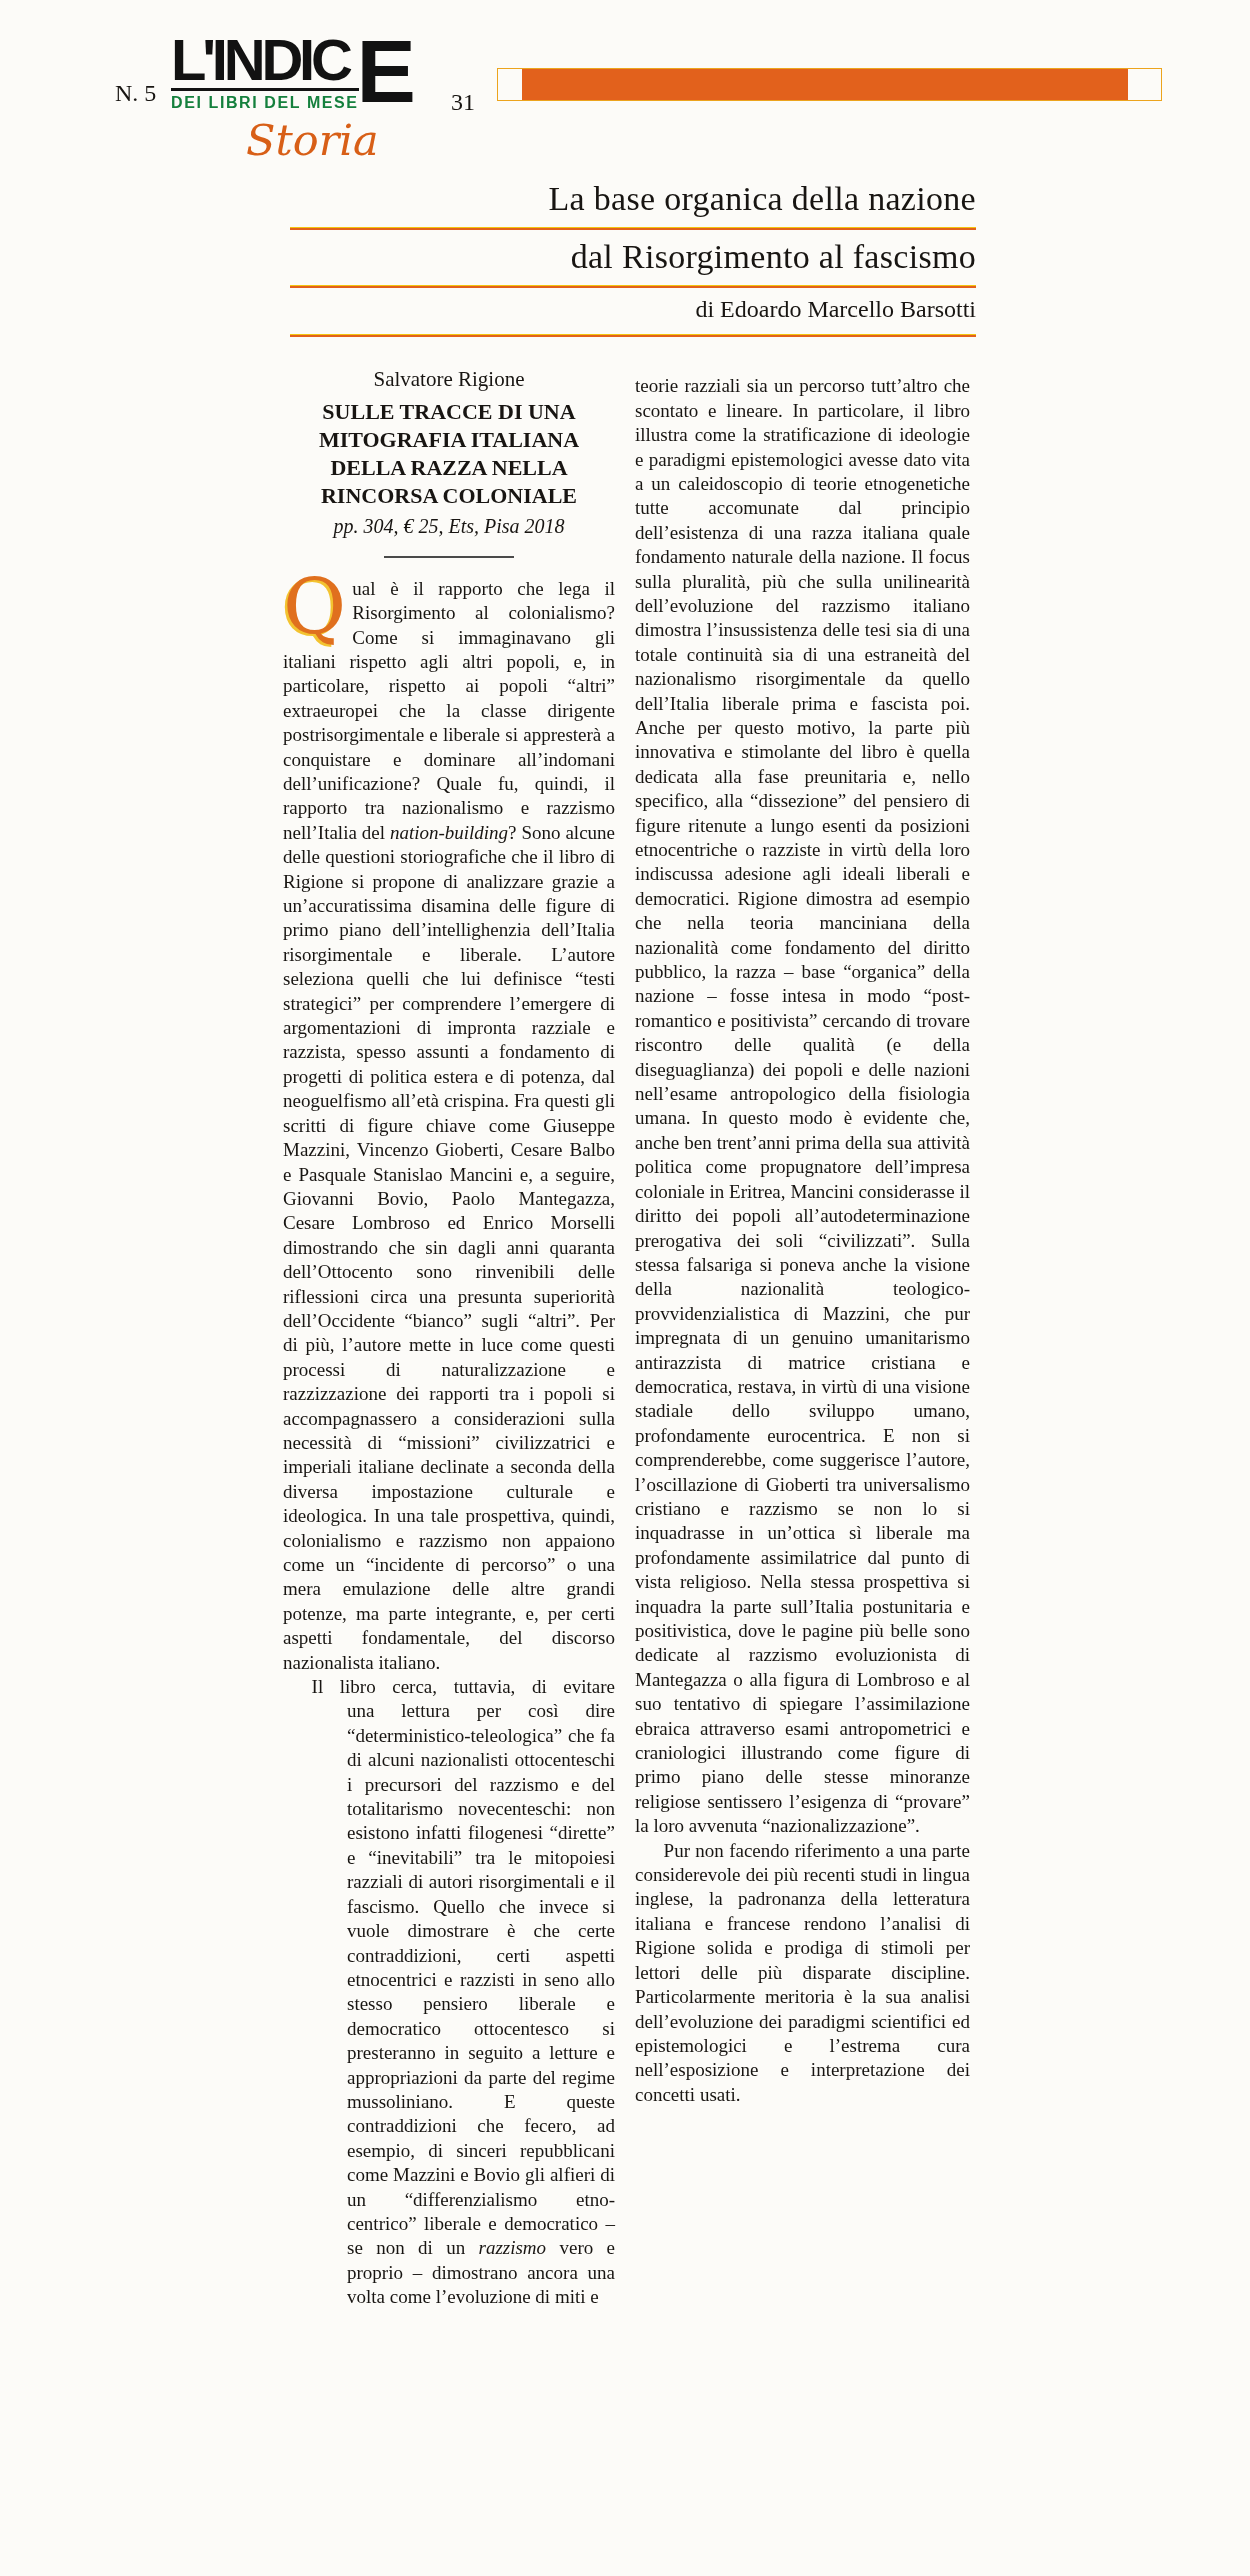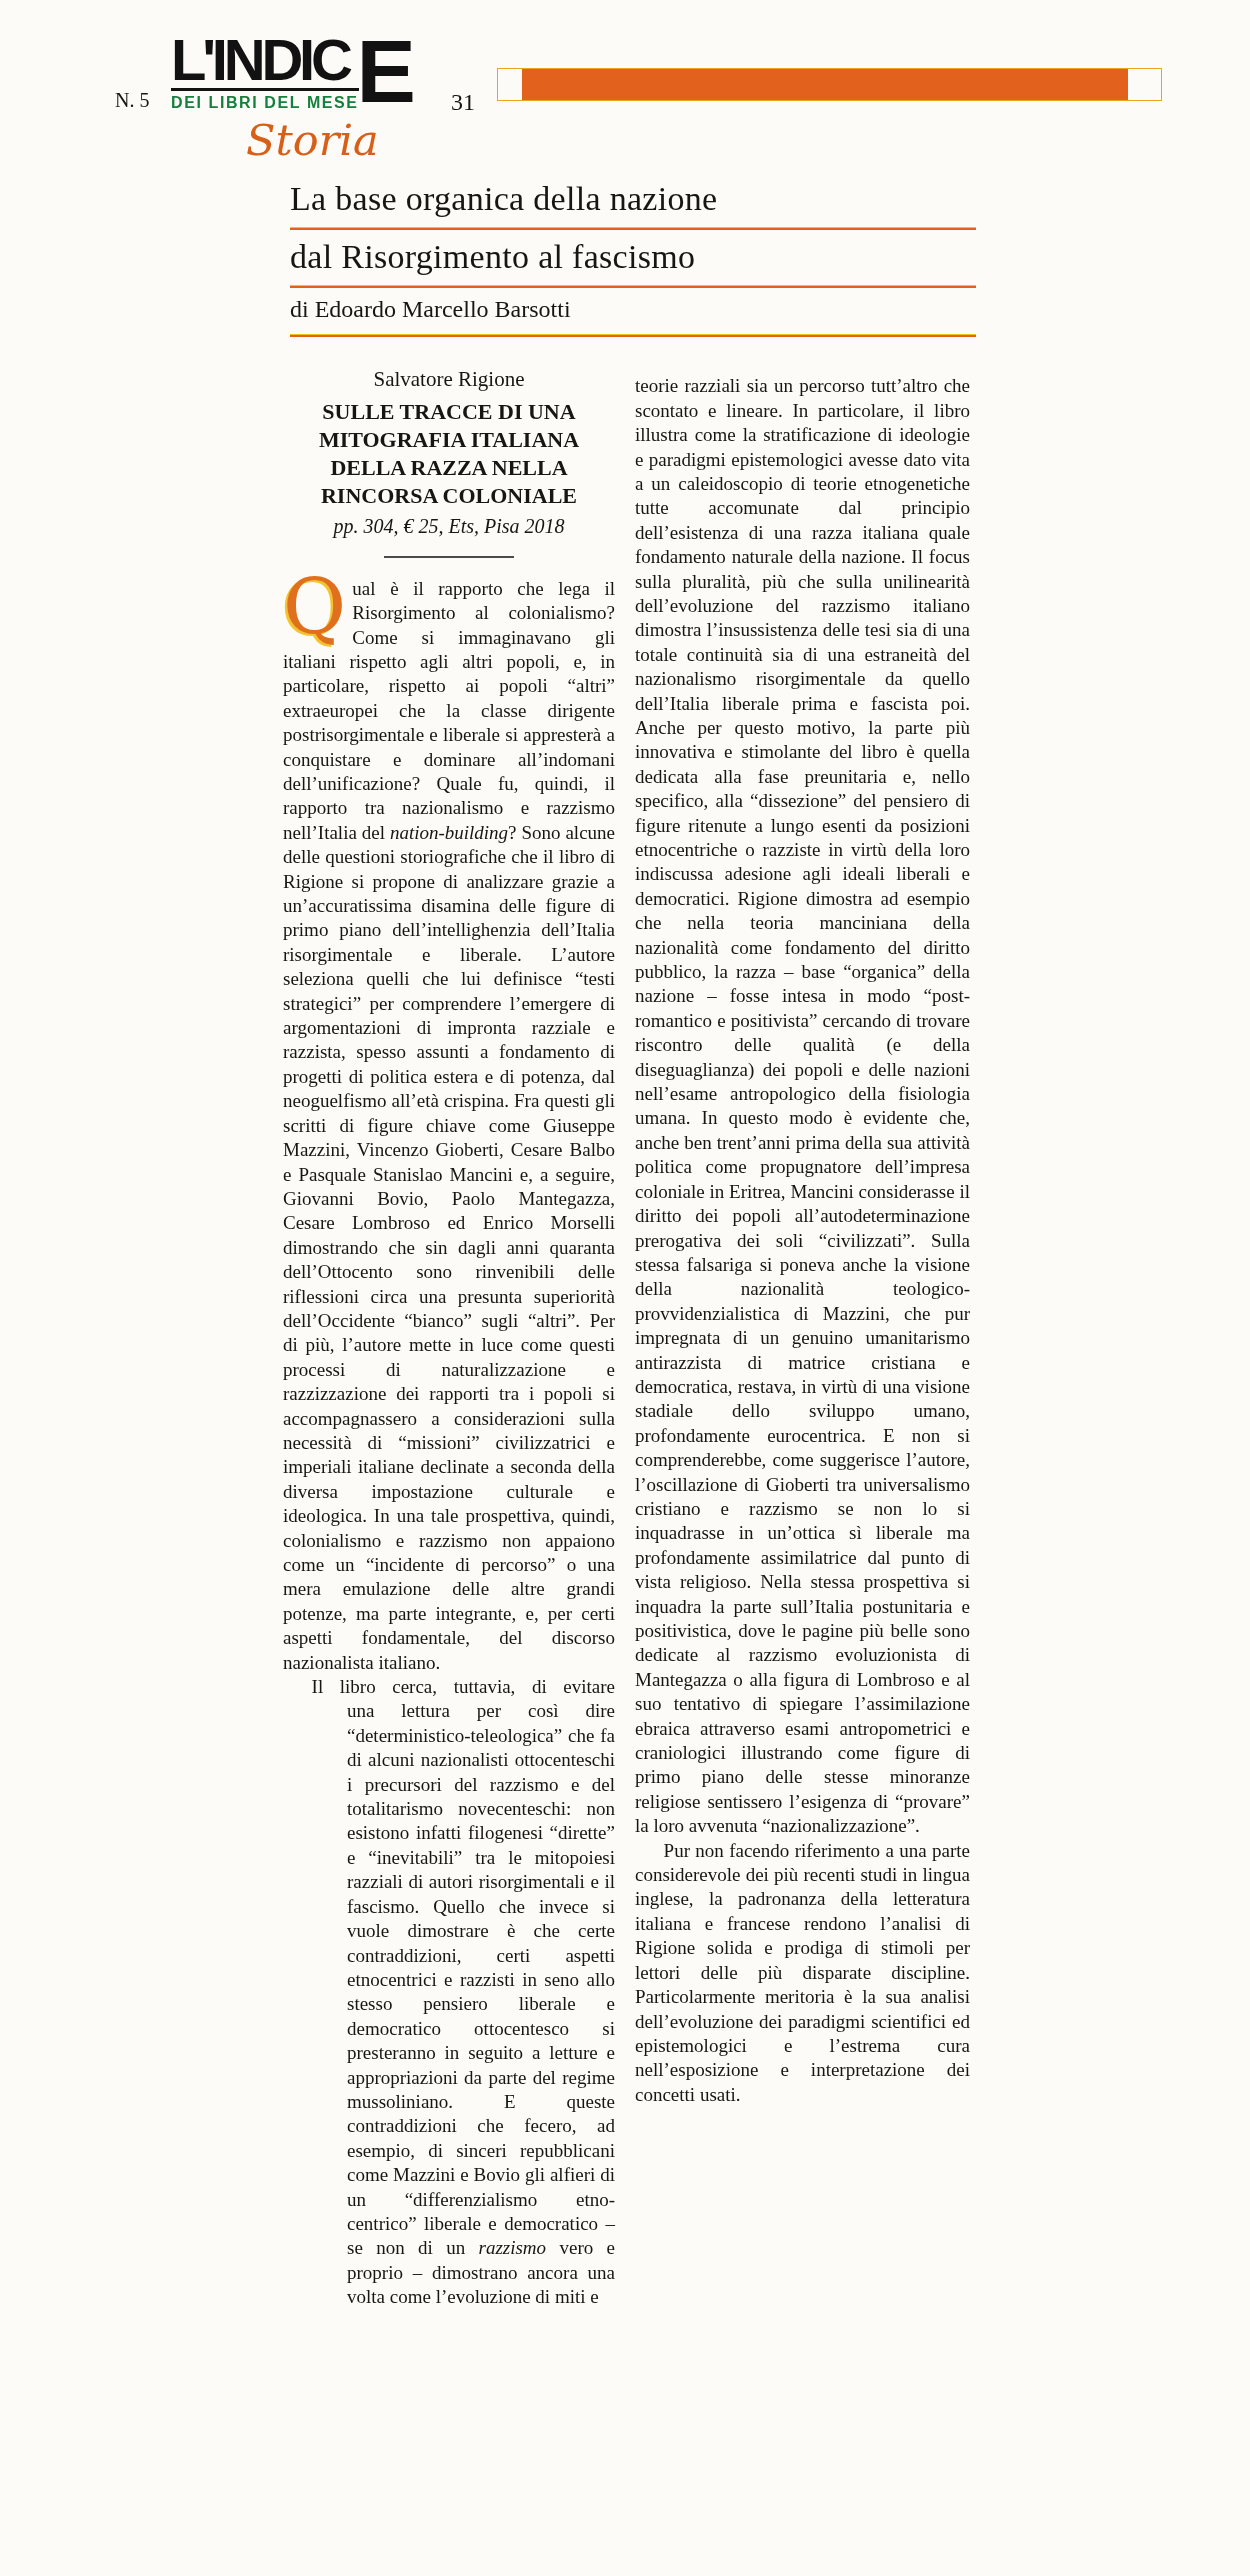--- a/index.html
+++ b/index.html
@@ -1,40 +1,40 @@
 <!DOCTYPE html>
 <html lang="it" style="font-size:8.3px"><head>
 <meta charset="utf-8">
 <style>
   html,body{margin:0;padding:0;background:#e8e8e8;}
   .page{position:relative;width:1251px;height:2576px;background:#fcfbf8;overflow:hidden;
         font-family:"Liberation Serif",serif;color:#181512;}
 
   
-  .issue{position:absolute;left:115px;top:89px;font-size:20px;}
+  .issue{position:absolute;left:115px;top:80px;font-size:24px;}
   .pagenum{position:absolute;left:451px;top:89px;font-size:24px;}
   .logo{position:absolute;left:171px;top:33px;width:244px;}
   .logo-main{position:relative;display:inline-block;}
   .logo-word{font-family:"Liberation Sans",sans-serif;font-weight:bold;font-size:58px;
              line-height:54px;letter-spacing:-4.2px;color:#121212;}
   .logo-e{position:absolute;left:100%;top:-1px;margin-left:-2.1px;font-family:"Liberation Sans",sans-serif;
           font-weight:bold;font-size:89px;line-height:78px;color:#121212;}
   .logo-sub{font-family:"Liberation Sans",sans-serif;font-weight:bold;font-size:16px;
             letter-spacing:1.6px;color:#15803d;border-top:3.6px solid #121212;padding-top:2.6px;
             display:inline-block;margin-top:1px;}
   .topbar{position:absolute;left:497px;top:68px;width:665px;height:33px;
           border:1.6px solid #eca41d;background:#e2611c;box-sizing:border-box;}
   .topbar .notch{position:absolute;top:0;height:100%;background:#fcfbf8;}
   .notch-left{left:0;width:24px;}
   .notch-right{right:0;width:33px;}
   .section-label{position:absolute;left:246px;top:115px;font-size:43px;font-style:italic;
                  color:#d85f17;font-family:"DejaVu Serif",serif;text-align:center;}
 
   
-  .title-block{position:absolute;left:290px;top:178px;width:686px;text-align:left;font-family:Liberation Serif, serif;}
+  .title-block{position:absolute;left:290px;top:178px;width:686px;text-align:right;font-family:Liberation Serif, serif;}
   .title-line{font-size:34px;line-height:42px;margin:0;font-weight:500;letter-spacing:0.3px;}
   .rule{height:3.1px;background:linear-gradient(to bottom,#f2c410 0 40%,#e2611c 40% 100%);
         margin-top:6.8px;}
   .title-line.second{margin-top:6.2px;}
   .byline{font-size:24px;margin-top:8px;}
   .rule.after-byline{margin-top:11.4px;}
 
   
   .col{position:absolute;top:366px;font-size:19px;line-height:24.4px;text-align:justify;}
   .col1{left:283px;width:332px;}

